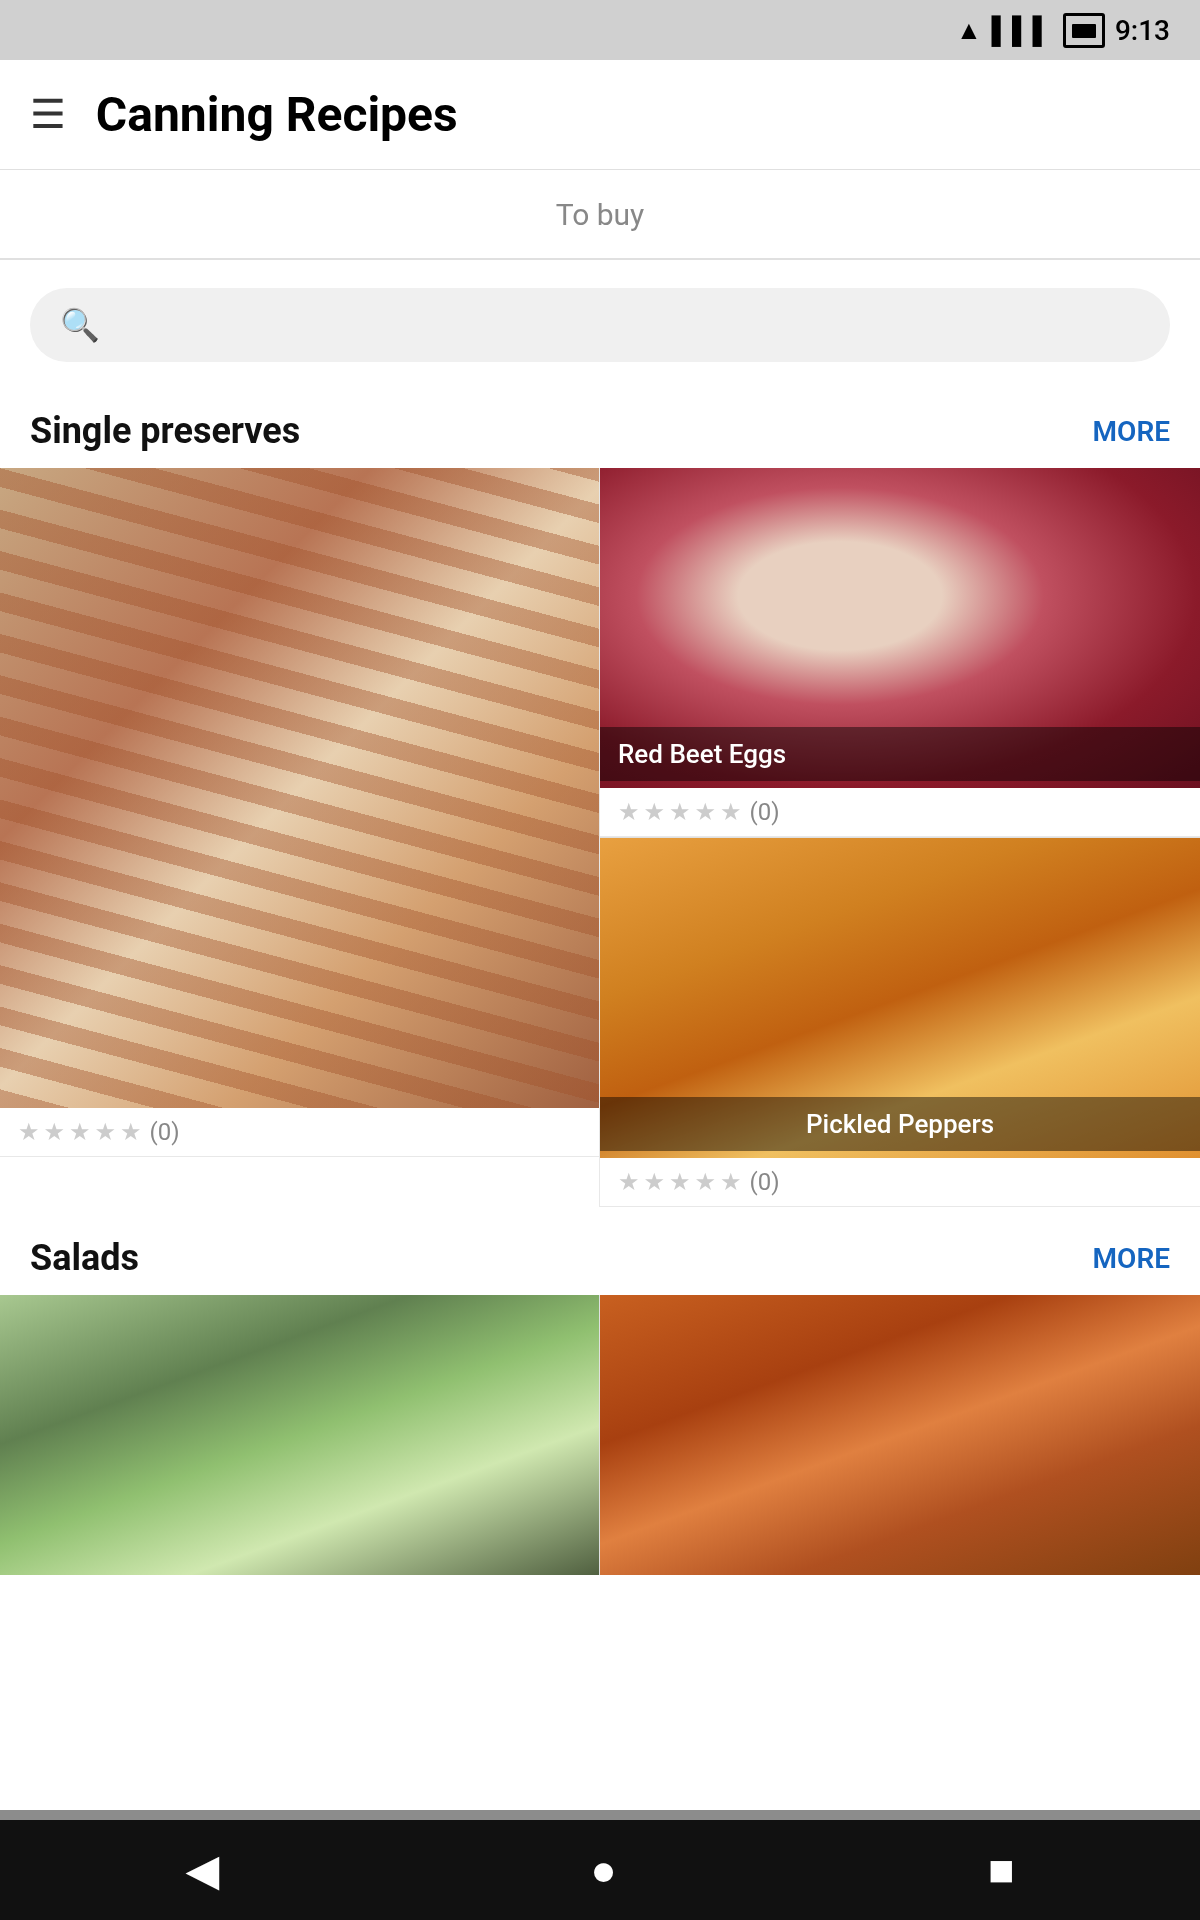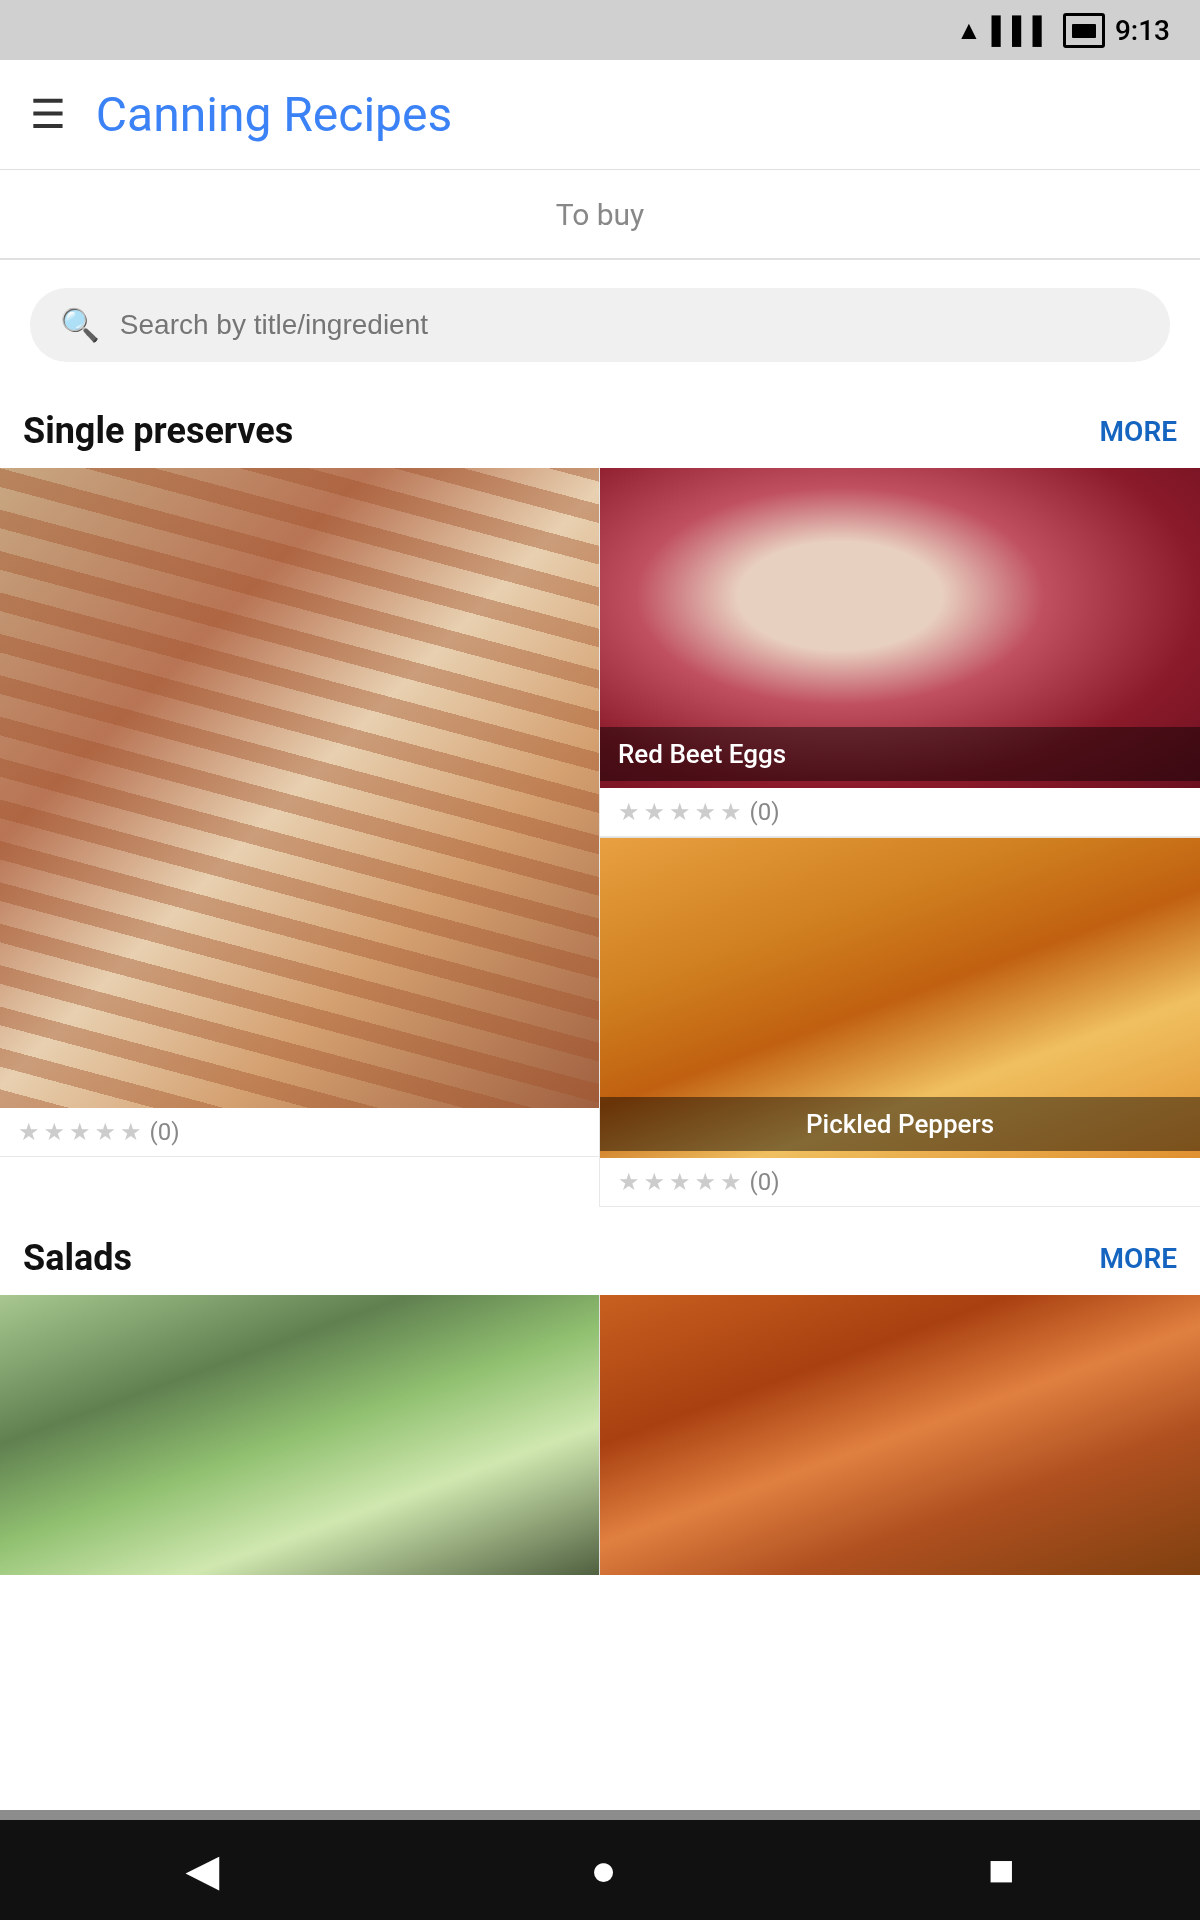--- a/index.html
+++ b/index.html
@@ -43,22 +43,22 @@
       gap: 30px;
       border-bottom: 1px solid #e0e0e0;
     }
     .hamburger-icon {
       font-size: 40px;
       color: #333;
       cursor: pointer;
     }
     .app-title {
       font-size: 48px;
-      font-weight: 400;
-      color: #3b82f6;
+      font-weight: 700;
+      color: #000000;
     }
 
     
     .tabs {
       display: flex;
       height: 90px;
       background: #fff;
       border-bottom: 2px solid #e0e0e0;
     }
     .tab {
@@ -109,21 +109,21 @@
       font-size: 28px;
       color: #999;
       width: 100%;
     }
 
     
     .section-header {
       display: flex;
       align-items: center;
       justify-content: space-between;
-      padding: 20px 23px 16px;
+      padding: 20px 30px 16px;
       gap: 44px;
     }
     .section-title {
       font-size: 36px;
       font-weight: 700;
       color: #111;
     }
     .more-btn {
       font-size: 28px;
       font-weight: 600;
@@ -258,21 +258,20 @@
 
 <div class="tabs">
   <div class="tab">
     <span>To buy</span>
   </div>
 </div>
 
 <div class="search-container">
   <div class="search-bar">
     <span class="search-icon-wrap">🔍</span>
-    <input class="search-input" type="text" placeholder="Search by title/ingredient" style="">
   </div>
 </div>
 
 <div class="section-header">
   <span class="section-title">Single preserves</span>
   <span class="more-btn">MORE</span>
 </div>
 
 <div class="grid-section">
 

